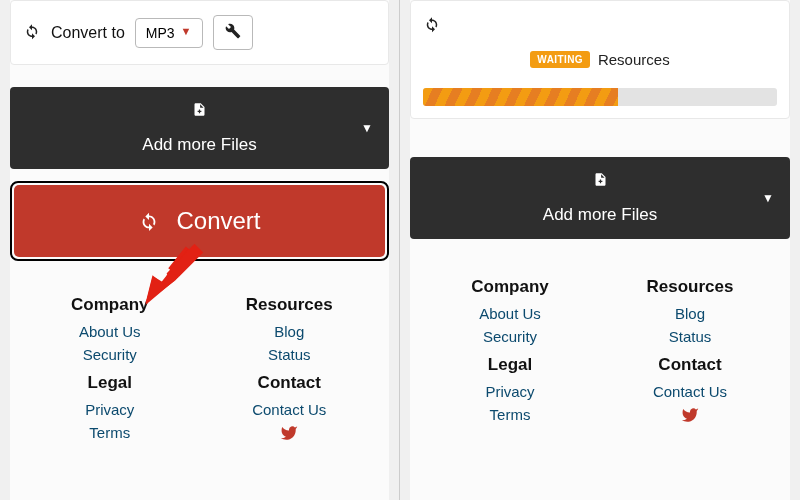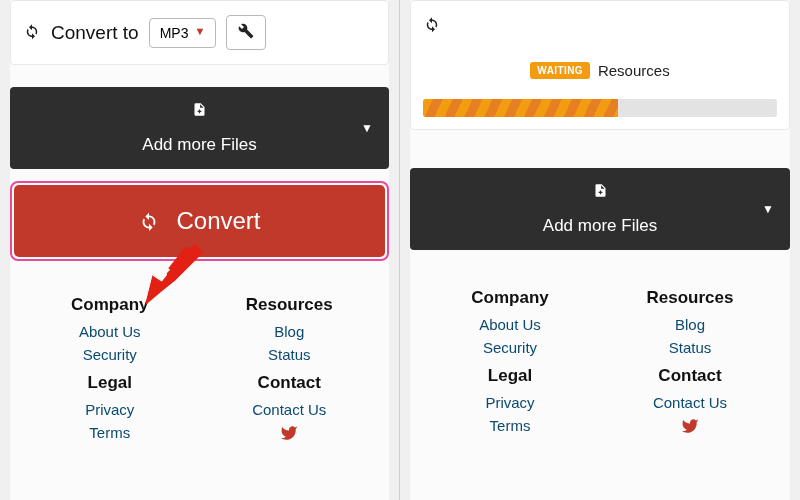--- a/index.html
+++ b/index.html
@@ -34,21 +34,21 @@
       margin-top: 0;
       margin-bottom: 14px;
     }
     .card-row {
       display: flex;
       align-items: center;
       gap: 10px;
       padding: 6px 0;
     }
     .refresh-icon svg { width: 18px; height: 18px; fill: #222; }
-    .card-label { font-size: 19px; color: #111; }
+    .card-label { font-size: 16px; color: #111; }
     .select {
       display: inline-flex;
       gap: 6px;
       border: 1px solid #b9b9b9;
       border-radius: 4px;
       padding: 6px 10px;
       font-size: 14px;
       background: #fff;
       cursor: pointer;
     }
@@ -60,21 +60,21 @@
       background: #fff;
       cursor: pointer;
     }
     .wrench-btn svg { width: 16px; height: 16px; fill: #222; }
 
     .status-row {
       display: flex;
       align-items: center;
       justify-content: center;
       gap: 8px;
-      margin-top: 19px;
+      margin-top: 8px;
     }
     .badge-waiting {
       background: #f39c12;
       color: #fff;
       font-size: 10px;
       font-weight: 700;
       padding: 3px 7px;
       border-radius: 3px;
       letter-spacing: 0.4px;
     }
@@ -122,21 +122,21 @@
       position: absolute;
       right: 16px;
       top: 50%;
       transform: translateY(-50%);
       font-size: 12px;
       color: #fff;
     }
 
     .convert-wrap {
       padding: 2px;
-      border: 2px solid #ec4899;
+      border: 2px solid #000000;
       border-radius: 8px;
     }
     .convert-btn {
       background: #c0392b;
       color: #fff;
       display: flex;
       align-items: center;
       justify-content: center;
       gap: 16px;
       padding: 22px 12px;

